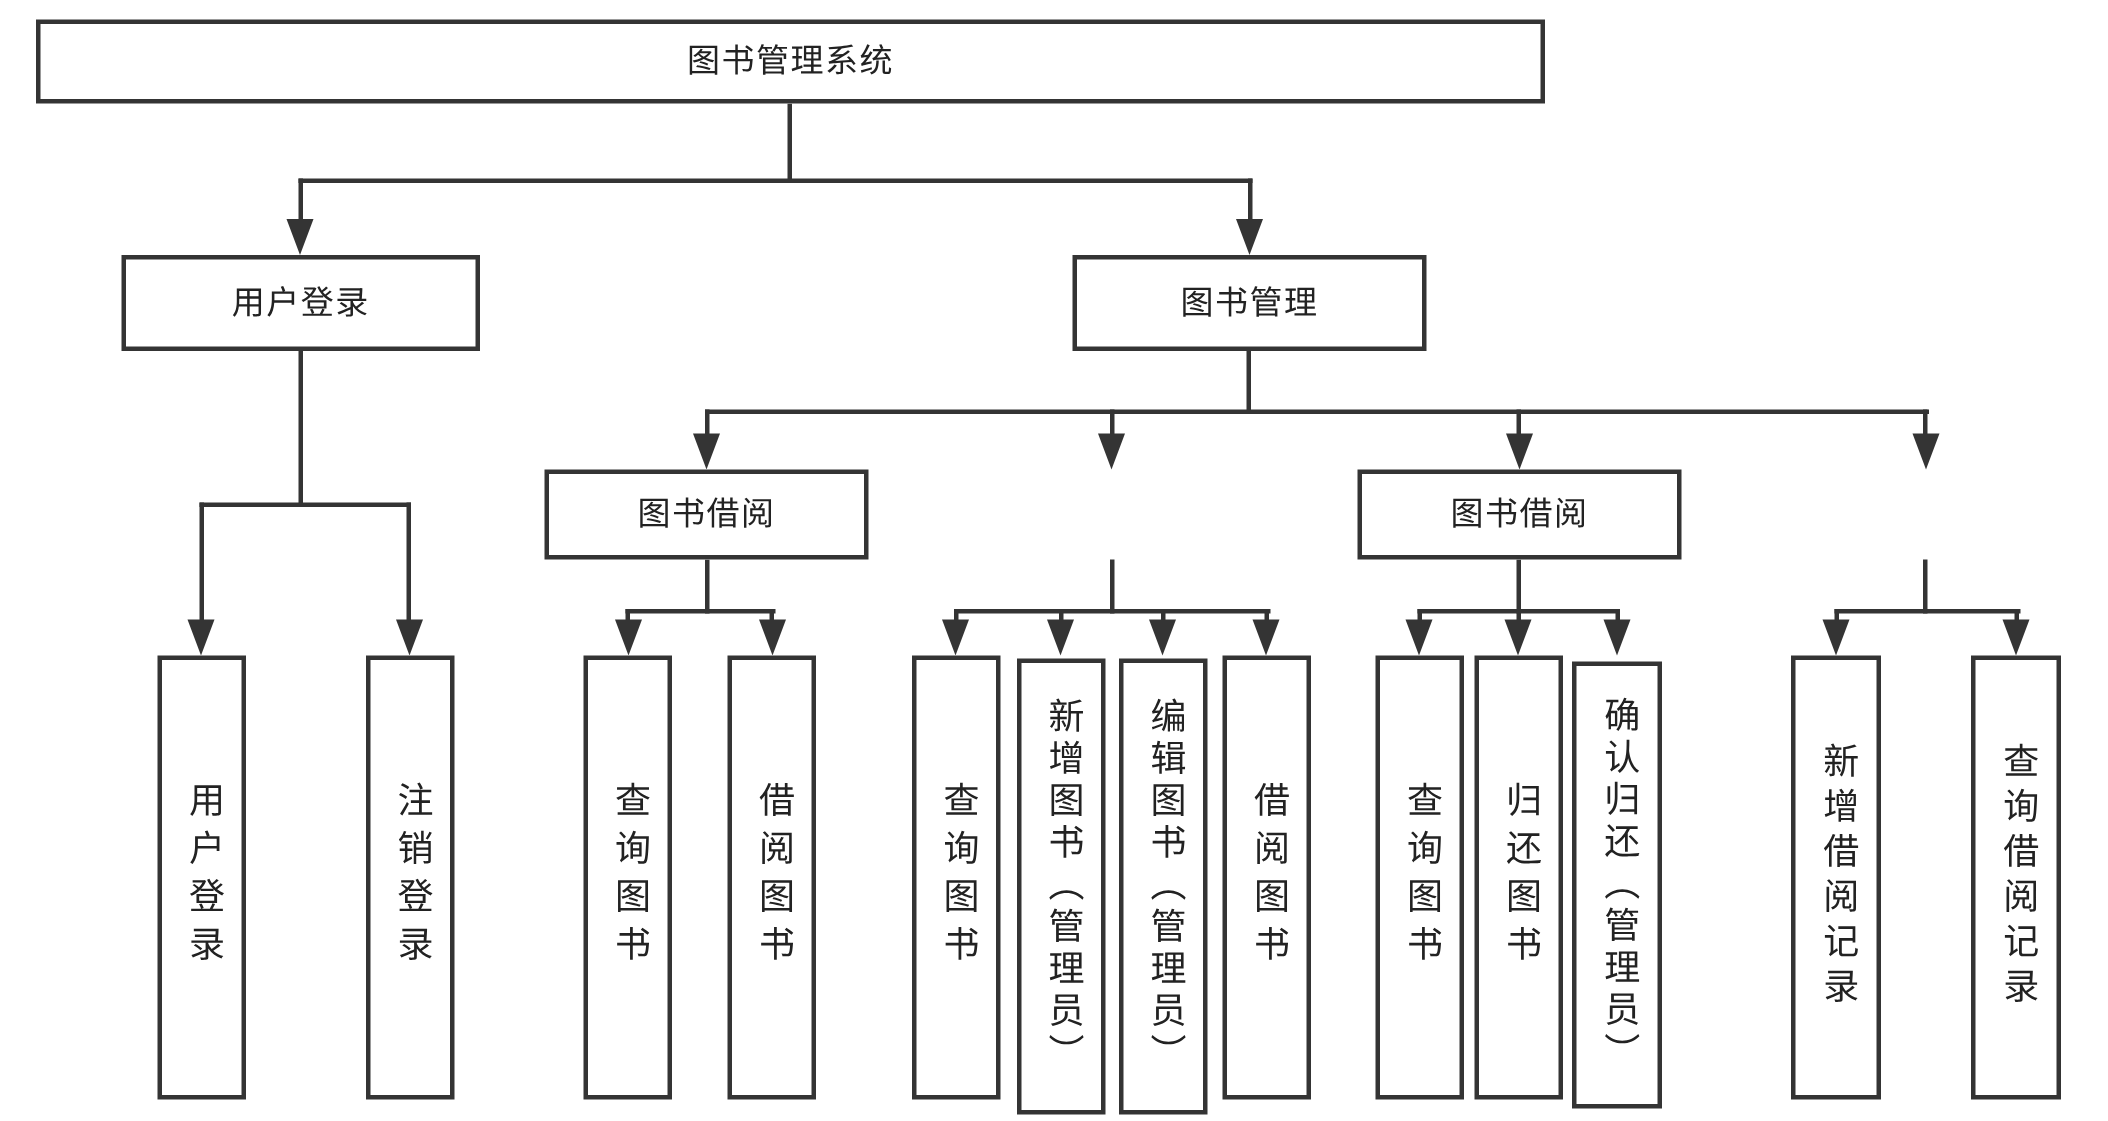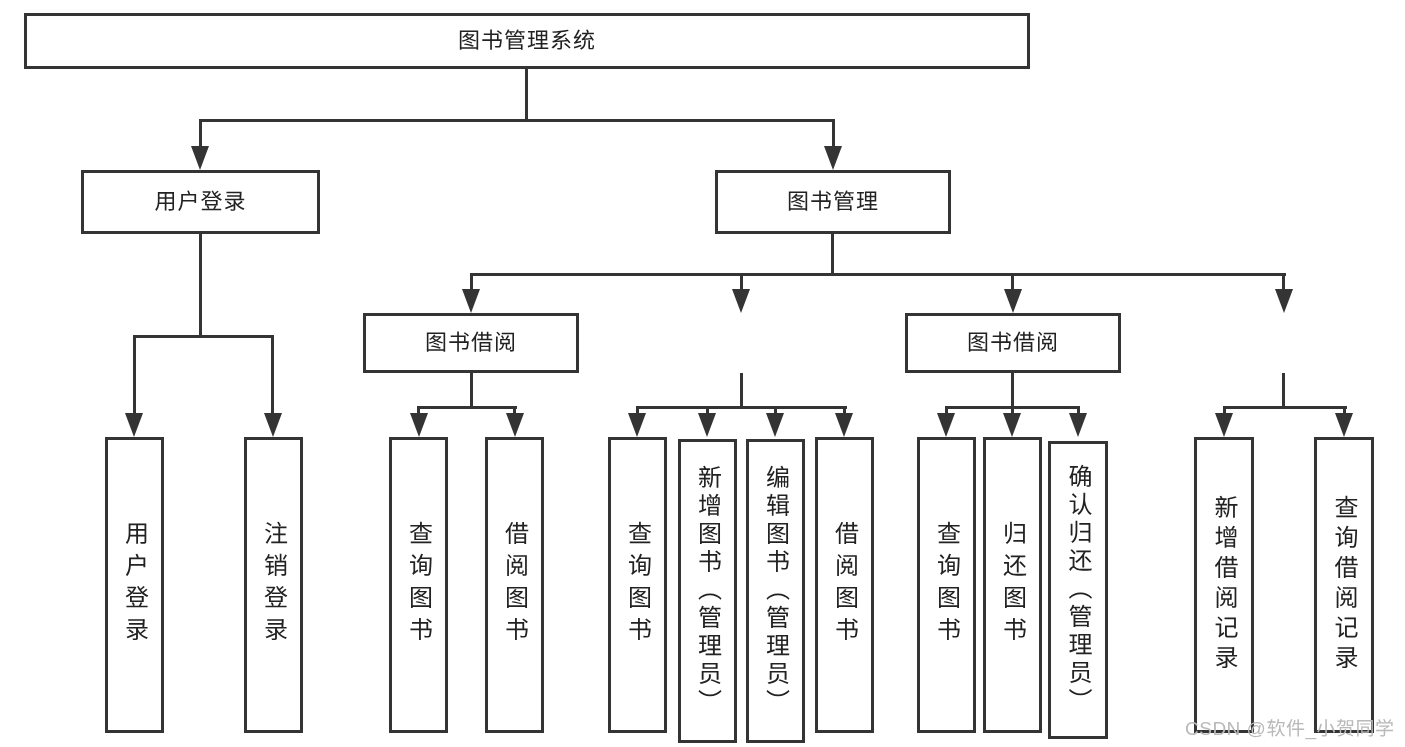--- a/index.html
+++ b/index.html
@@ -152,15 +152,14 @@
   <div class="box vbox sp4" style="left:746px; top:439px; width:59px; height:304px;">编辑图书（管理员）</div>
   <div class="box vbox" style="left:815px; top:437px; width:59px; height:296px;">借阅图书</div>
 
   <div class="box vbox" style="left:917px; top:437px; width:59px; height:296px;">查询图书</div>
   <div class="box vbox" style="left:983px; top:437px; width:59px; height:296px;">归还图书</div>
   <div class="box vbox sp4" style="left:1048px; top:441px; width:60px; height:298px;">确认归还（管理员）</div>
 
   <div class="box vbox sp6" style="left:1194px; top:437px; width:60px; height:296px;">新增借阅记录</div>
   <div class="box vbox sp6" style="left:1314px; top:437px; width:60px; height:296px;">查询借阅记录</div>
 
-  <div class="watermark">CSDN @软件_小贺同学</div>
 
 </div>
 
 </body></html>

